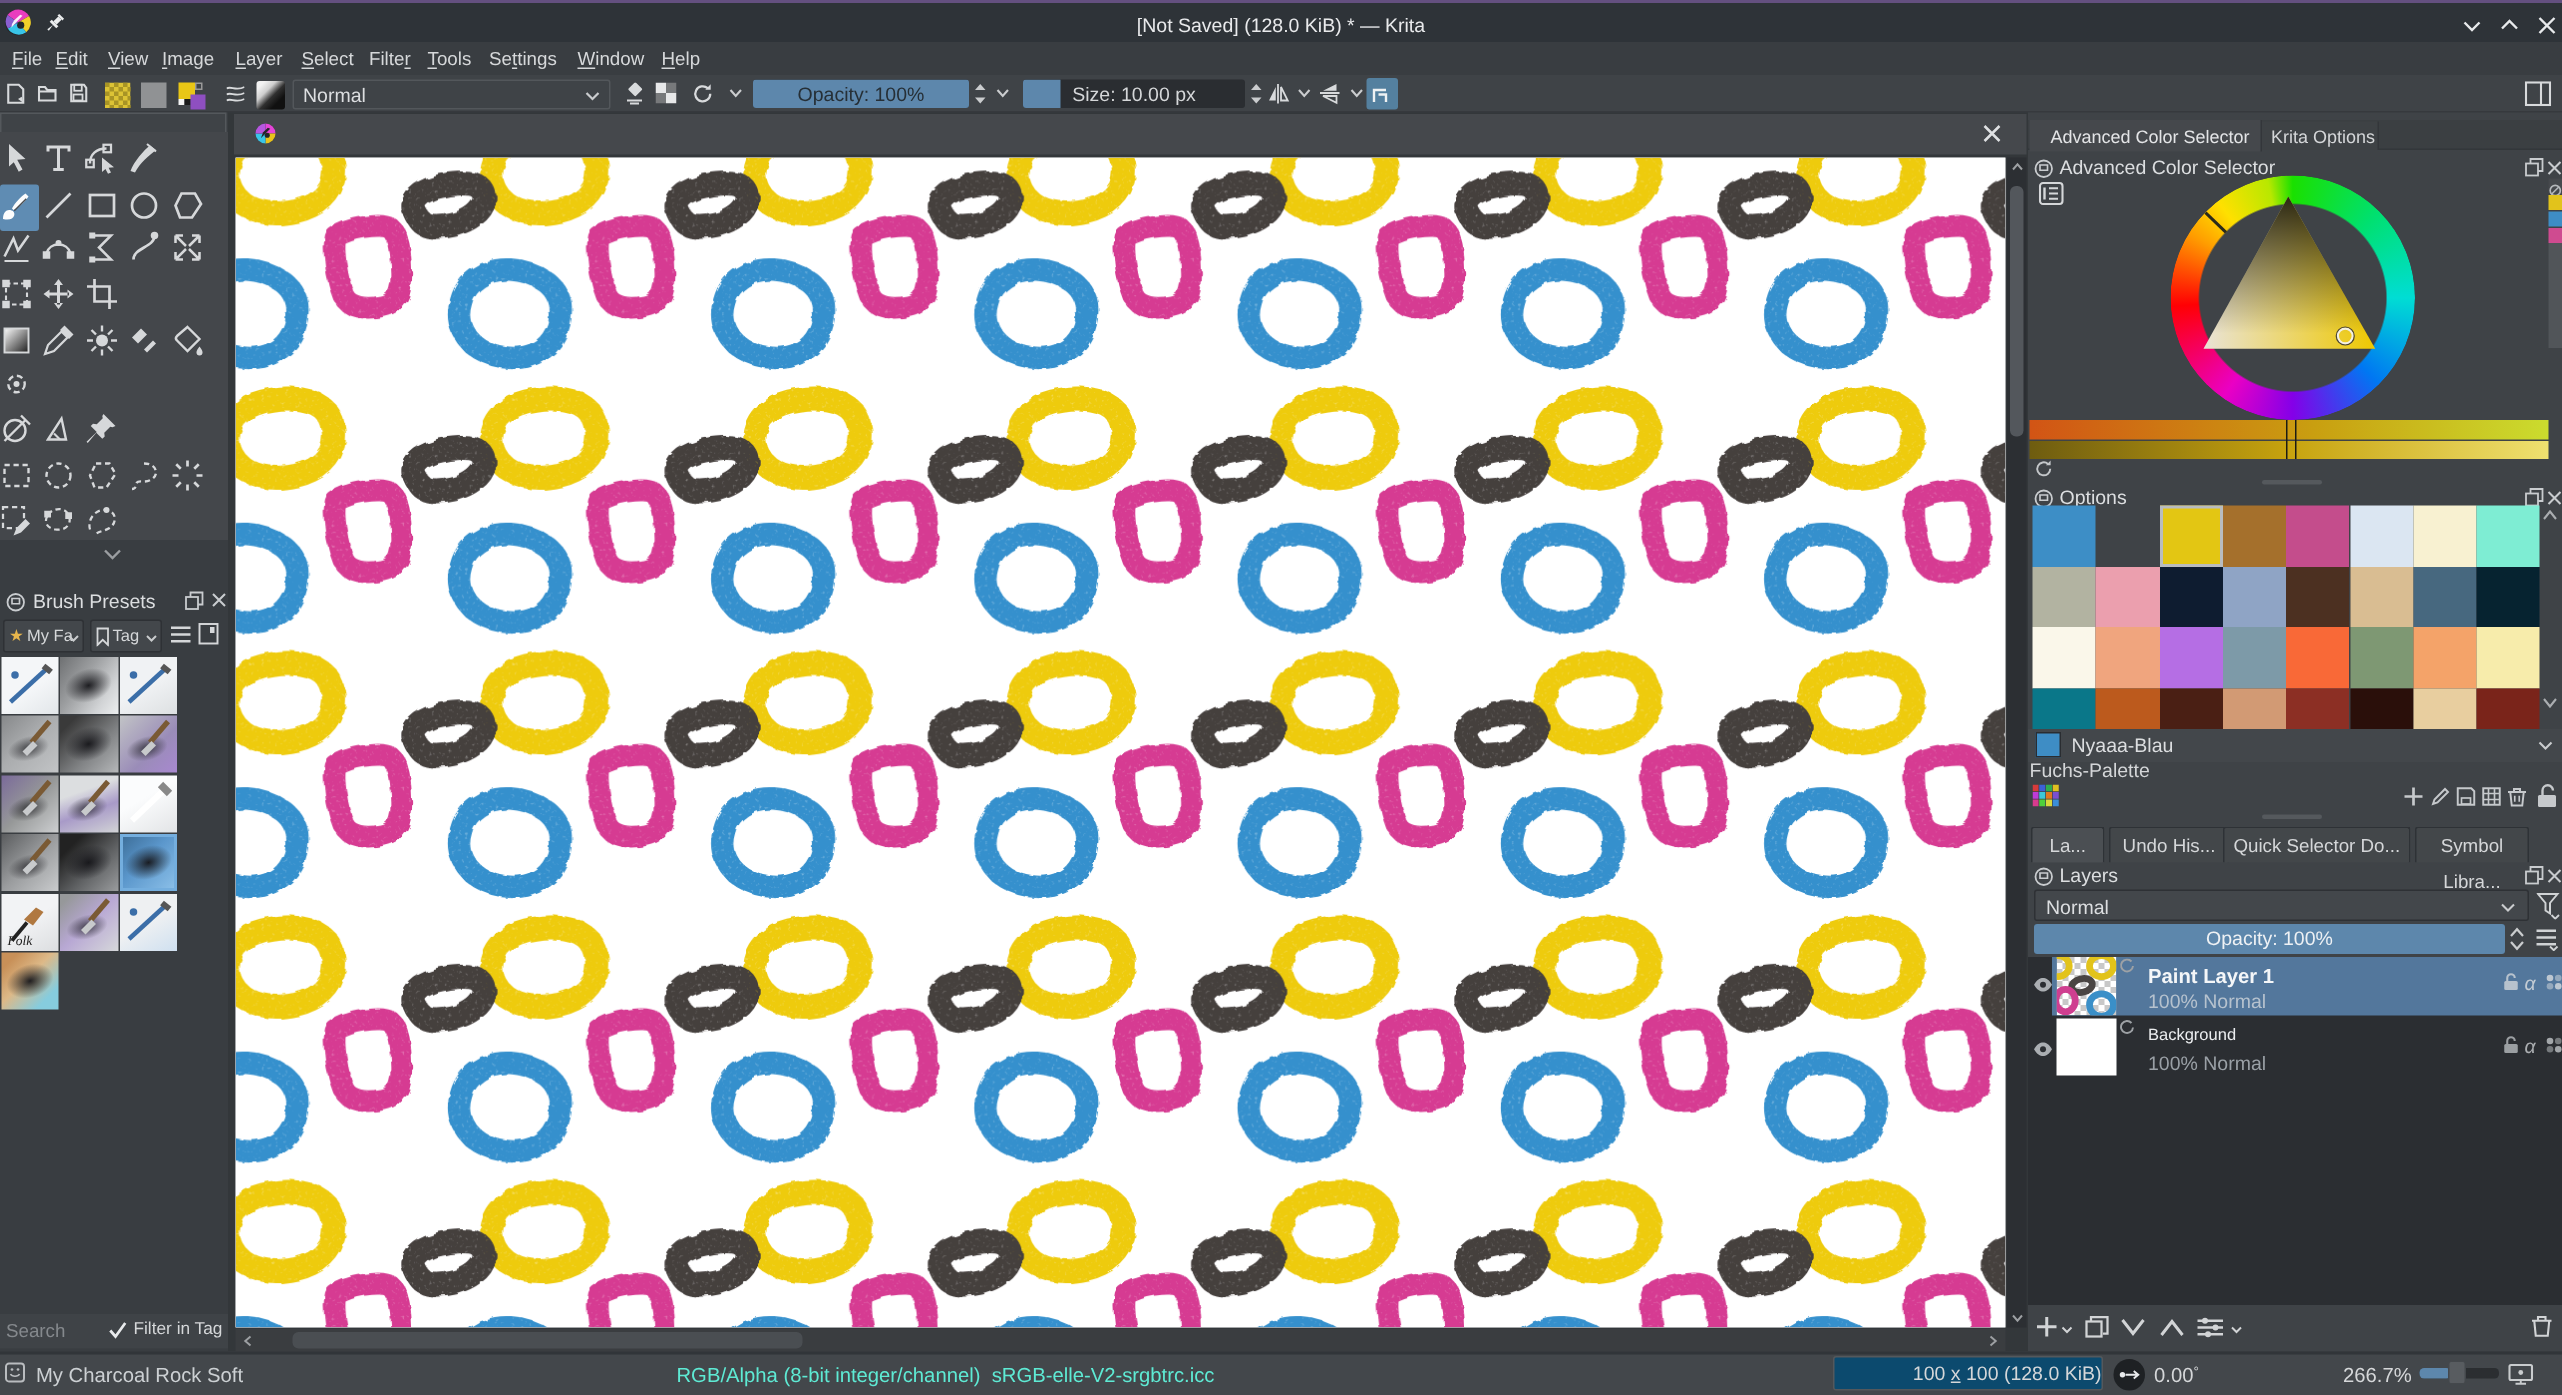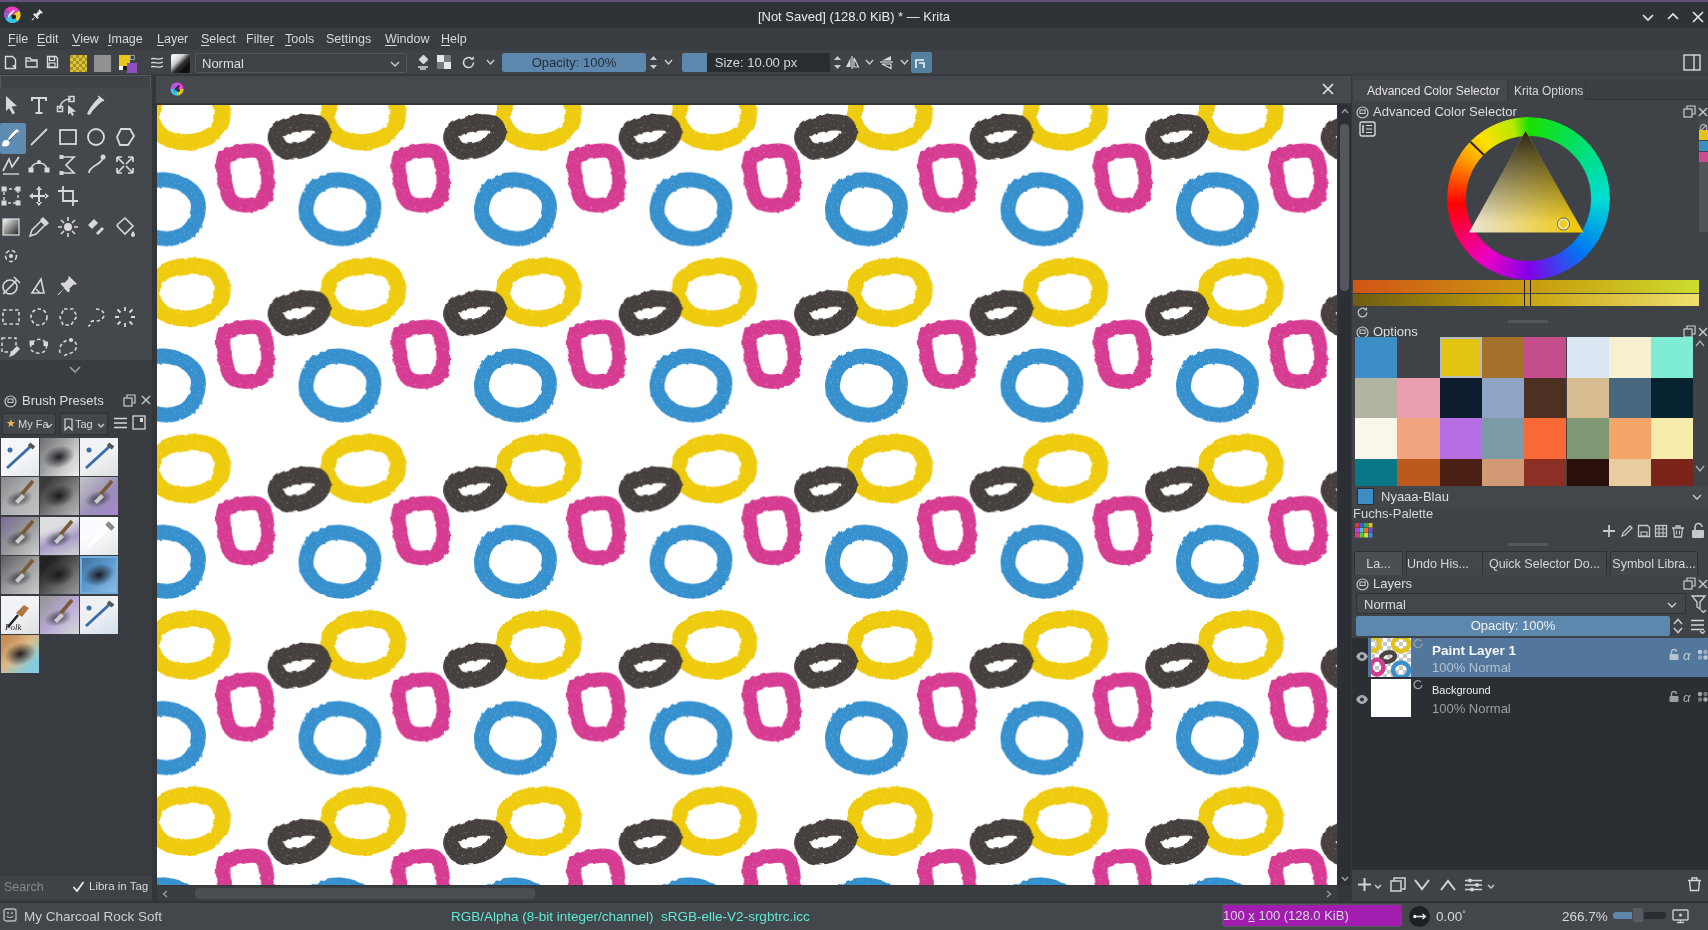--- a/index.html
+++ b/index.html
@@ -451,21 +451,21 @@
       <path d="M28 6l5 4" stroke="#555" stroke-width="4"></path>
     </svg></div>
 <div class="bp" style="left:0.5px;top:635px;background:linear-gradient(135deg,#c89058 15%,#ddb988 45%,#86ccde 80%)">
     <div class="abs" style="left:3px;top:8px;width:32px;height:22px;background:radial-gradient(closest-side,rgba(22,22,26,.95),rgba(22,22,26,0));transform:rotate(-18deg)"></div>
   </div>
 <div class="abs" style="left:0px;top:876px;width:152px;height:23px;background:#3f4347">
     <span style="position:absolute;left:4px;top:4px;font-size:12.5px;color:#85898d">Search</span>
     <svg class="abs" style="left:72px;top:5px" width="13" height="12" viewBox="0 0 13 12">
       <path d="M1.5 6l3.5 4L11.5 1" stroke="#e8eaec" stroke-width="1.8" fill="none"></path>
     </svg>
-    <span style="position:absolute;left:89px;top:4px;font-size:11.5px;color:#d5d7d9;white-space:nowrap">Libra in Tag</span>
+    <span style="position:absolute;left:89px;top:4px;font-size:11.5px;color:#d5d7d9;white-space:nowrap">Filter in Tag</span>
   </div><div id="mdi"></div>
 <div id="subttl">
  <svg class="ico" style="left:14px;top:6px" width="14" height="14" viewBox="0 0 18 18">
       <circle cx="9" cy="9" r="8.6" fill="#2a2e33"></circle>
       <path d="M9 .4A8.6 8.6 0 0 1 17.6 9L9 9Z" fill="#e545d8"></path>
       <path d="M17.6 9A8.6 8.6 0 0 1 9 17.6L9 9Z" fill="#e8c21c"></path>
       <path d="M9 17.6A8.6 8.6 0 0 1 .4 9L9 9Z" fill="#39c5e8"></path>
       <path d="M.4 9A8.6 8.6 0 0 1 9 .4L9 9Z" fill="#b657e0"></path>
       <path d="M5 13 L13 5 L11 4 L7 8Z" fill="#23262a"></path>
       <circle cx="10.5" cy="10.5" r="2.2" fill="#23262a"></circle>
@@ -671,23 +671,23 @@
 <svg class="abs" style="left:1671px;top:524px" width="14" height="14" viewBox="0 0 14 14">
     <path d="M2.5 4h9l-1 9h-7zM1 4h12M5 4V2h4v2" fill="none" stroke="#c6c9cc" stroke-width="1.3"></path>
     <path d="M5.5 6.5v4M8.5 6.5v4" stroke="#c6c9cc" stroke-width="1.1"></path>
   </svg>
 <svg class="abs" style="left:1690px;top:522px" width="16" height="17" viewBox="0 0 16 17">
     <rect x="2" y="8" width="12" height="8" rx="1" fill="#c6c9cc"></rect>
     <path d="M5 8V5a3.5 3.5 0 0 1 7 0" fill="none" stroke="#c6c9cc" stroke-width="1.6"></path>
   </svg>
 <div class="abs" style="left:1508px;top:543px;width:40px;height:3px;background:#55595d;border-radius:2px"></div>
 <div class="abs" style="left:1354px;top:551px;width:49px;height:24px;background:#4b4f53;border:1px solid #2e3236;border-bottom:none;border-radius:2px 2px 0 0;text-align:center"><span style="font-size:12.5px;color:#d5d7d9;line-height:24px">La...</span></div>
-<div class="abs" style="left:1406px;top:551px;width:80px;height:24px;background:#43474a;border:1px solid #2e3236;border-bottom:none;border-radius:2px 2px 0 0;"><span style="font-size:12.5px;color:#d5d7d9;line-height:24px">Undo His...</span></div>
+<div class="abs" style="left:1406px;top:551px;width:80px;height:24px;background:#43474a;border:1px solid #2e3236;border-bottom:none;border-radius:2px 2px 0 0;text-align:center"><span style="font-size:12.5px;color:#d5d7d9;line-height:24px">Undo His...</span></div>
 <div class="abs" style="left:1482px;top:551px;width:125px;height:24px;background:#43474a;border:1px solid #2e3236;border-bottom:none;border-radius:2px 2px 0 0;text-align:center"><span style="font-size:12.5px;color:#d5d7d9;line-height:24px">Quick Selector Do...</span></div>
-<div class="abs" style="left:1610px;top:551px;width:88px;height:24px;background:#43474a;border:1px solid #2e3236;border-bottom:none;border-radius:2px 2px 0 0;text-align:center"><span style="font-size:12.5px;color:#d5d7d9;line-height:24px">Symbol Libra...</span></div>
+<div class="abs" style="left:1610px;top:551px;width:76px;height:24px;background:#43474a;border:1px solid #2e3236;border-bottom:none;border-radius:2px 2px 0 0;text-align:center"><span style="font-size:12.5px;color:#d5d7d9;line-height:24px">Symbol Libra...</span></div>
 <svg class="abs" style="left:1356px;top:578px" width="13" height="13" viewBox="0 0 13 13">
     <circle cx="6.5" cy="6.5" r="5.5" fill="none" stroke="#c9cccf" stroke-width="1.2"></circle>
     <path d="M4 4h5v3.5H4z" fill="none" stroke="#c9cccf" stroke-width="1.1"></path>
   </svg>
 <div class="abs dtitle" style="left:1373px;top:576px">Layers</div>
 <svg class="abs" style="left:1683px;top:577px" width="13" height="13" viewBox="0 0 13 13">
     <rect x="1" y="4" width="8" height="8" fill="none" stroke="#c9cccf" stroke-width="1.2"></rect>
     <path d="M4 4V1h8v8H9" fill="none" stroke="#c9cccf" stroke-width="1.2"></path>
   </svg>
 <svg class="abs" style="left:1697px;top:578px" width="12" height="12" viewBox="0 0 12 12">
@@ -800,21 +800,21 @@
     <path d="M2.5 4.5h10l-1 10h-8zM1 4.5h13M5 4.5V2h5v2.5" fill="none" stroke="#d2d4d6" stroke-width="1.4"></path>
   </svg><div id="statusbar"></div>
 <svg class="abs" style="left:3px;top:908px" width="14" height="14" viewBox="0 0 14 14">
     <rect x="1" y="1" width="12" height="12" rx="2" fill="none" stroke="#b9bcbf" stroke-width="1.3"></rect>
     <path d="M4 8c1 2 5 2 6 0" stroke="#b9bcbf" stroke-width="1.1" fill="none"></path>
     <circle cx="5" cy="5" r="0.9" fill="#b9bcbf"></circle>
     <circle cx="9" cy="5" r="0.9" fill="#b9bcbf"></circle>
   </svg>
 <div class="abs" style="left:24px;top:909px;font-size:13.5px;color:#ccd0d3">My Charcoal Rock Soft</div>
 <div class="abs" style="left:451px;top:909px;font-size:13.5px;color:#5eead4">RGB/Alpha (8-bit integer/channel)&nbsp; sRGB-elle-V2-srgbtrc.icc</div>
-<div class="abs" style="left:1222px;top:904px;width:180px;height:23px;background:#a21caf;border:1px solid #54585c;border-radius:2px;text-align:left"><span style="font-size:13px;color:#d5d7d9;line-height:22px">100 <u>x</u> 100 (128.0 KiB)</span></div>
+<div class="abs" style="left:1222px;top:904px;width:180px;height:23px;background:#0c4a6e;border:1px solid #54585c;border-radius:2px;text-align:right"><span style="font-size:13px;color:#d5d7d9;line-height:22px">100 <u>x</u> 100 (128.0 KiB)</span></div>
 <div class="abs" style="left:1409px;top:906px;width:21px;height:21px;border-radius:50%;background:#1e2124"><svg width="21" height="21" viewBox="0 0 21 21">
       <circle cx="6" cy="10.5" r="1.8" fill="#e8eaec"></circle>
       <path d="M8 10.5h8M13.5 8l3 2.5-3 2.5" stroke="#e8eaec" stroke-width="1.3" fill="none"></path>
     </svg></div>
 <div class="abs" style="left:1436px;top:909px;font-size:13.5px;color:#d5d7d9">0.00<span style="font-size:9px;vertical-align:top">°</span></div>
 <div class="abs" style="left:1562px;top:909px;font-size:13.5px;color:#d5d7d9">266.7%</div>
 <div class="abs" style="left:1613px;top:912px;width:53px;height:7px;background:#2b2e31;border-radius:3px">
     <div class="abs" style="left:0;top:0;width:21px;height:7px;background:#5d87ac;border-radius:3px"></div>
   </div>
 <div class="abs" style="left:1632px;top:907px;width:12px;height:16px;background:#585c60;border:1px solid #44484c;border-radius:2px"></div>

